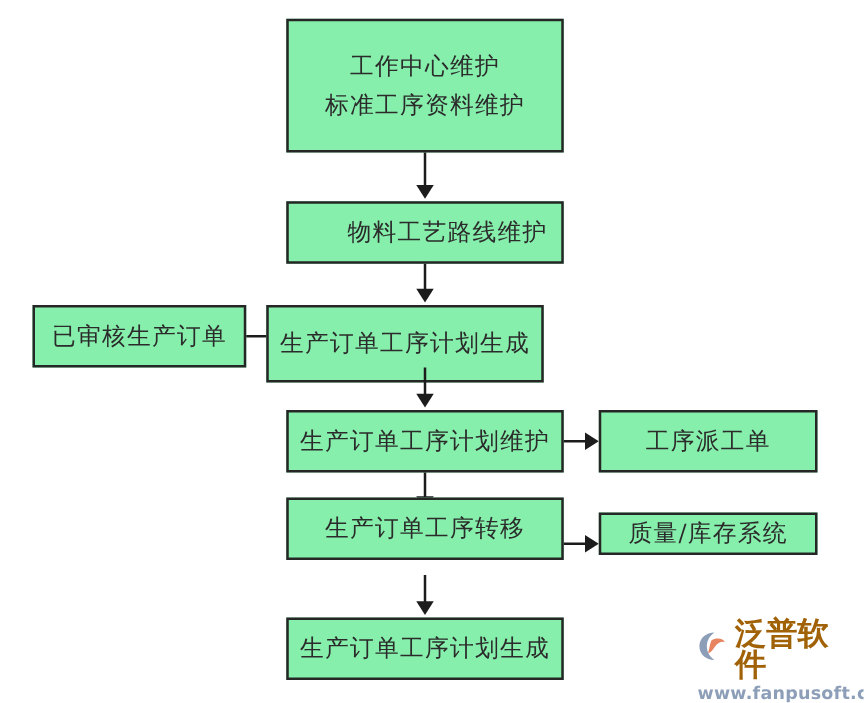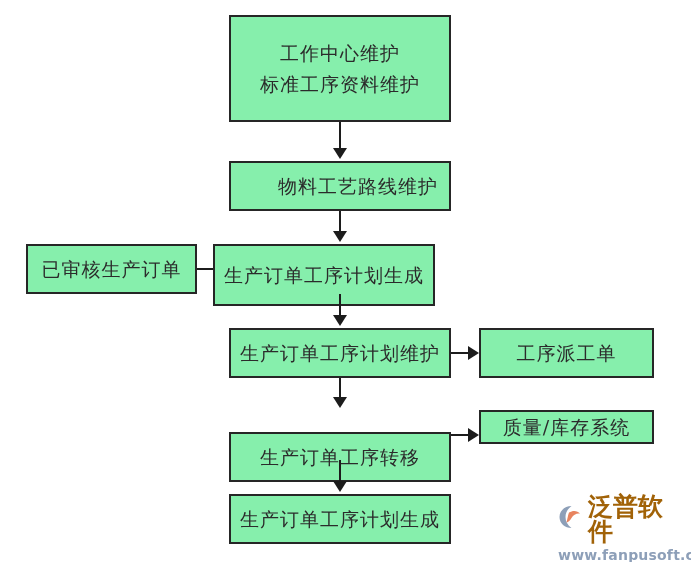--- a/index.html
+++ b/index.html
@@ -39,21 +39,21 @@
   .node.multi .line {
     margin: 6px 0;
   }
   
   #node-base       { left: 229px; top: 15px;  width: 222px; height: 107px; }
   #node-routing    { left: 229px; top: 161px; width: 222px; height: 50px; padding-left: 36px;  }
   #node-approved   { left: 26px;  top: 244px; width: 171px; height: 50px;  }
   #node-gen        { left: 213px; top: 244px; width: 222px; height: 62px;  }
   #node-maintain   { left: 229px; top: 328px; width: 222px; height: 50px;  }
   #node-dispatch   { left: 479px; top: 328px; width: 175px; height: 50px; align-items: center;  }
-  #node-transfer   { left: 229px; top: 432px; width: 222px; height: 50px;  }
+  #node-transfer   { left: 229px; top: 398px; width: 222px; height: 50px;  }
   #node-qtysys     { left: 479px; top: 410px; width: 175px; height: 34px;  }
   #node-report     { left: 229px; top: 494px; width: 222px; height: 50px;  }
 
   
   .conn-v {
     position: absolute;
     width: 2px;
     background: #1c1c1c;
     left: 339px;
   }

